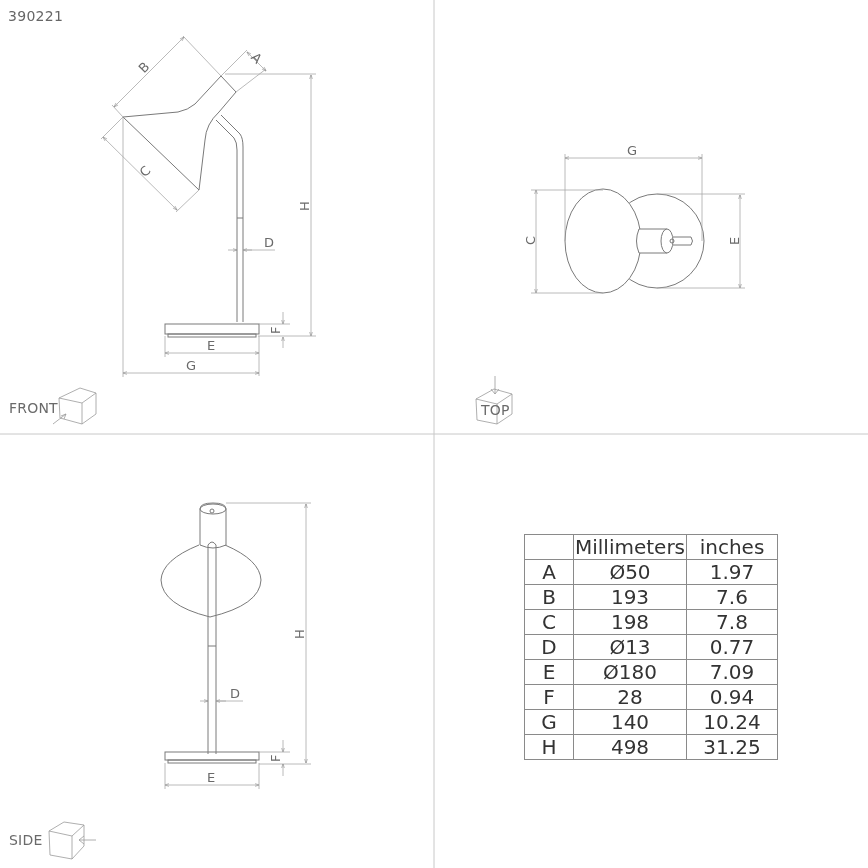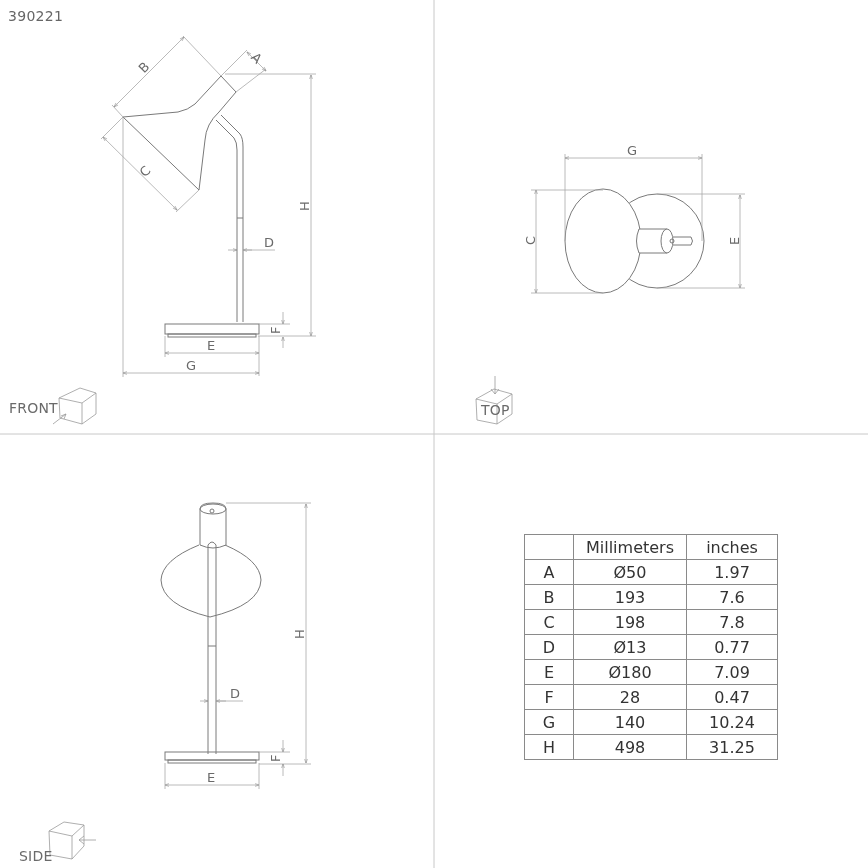--- a/index.html
+++ b/index.html
@@ -4,21 +4,21 @@
   <style>
     html, body { margin: 0; padding: 0; background: #ffffff; }
     body { width: 868px; height: 868px; position: relative; overflow: hidden;
            font-family: "DejaVu Sans", sans-serif; color: #555; }
     .canvas { position: absolute; left: 0; top: 0; width: 868px; height: 868px; }
     .product-code { position: absolute; left: 8px; top: 8px; font-size: 14px; color: #666;
                     letter-spacing: 0.3px; }
     .view-label { position: absolute; font-size: 14px; color: #6a6a6a; letter-spacing: 0.2px; }
     svg text { font-family: "DejaVu Sans", sans-serif; fill: #6a6a6a; }
     .dim-table { position: absolute; left: 524px; top: 534px; border-collapse: collapse;
-                 font-size: 16px; color: #333; }
+                 font-size: 20px; color: #333; }
     .dim-table td, .dim-table th { border: 1px solid #8a8a8a; padding: 0; height: 24px;
                  font-weight: normal; text-align: center; }
     .dim-table th { height: 24px; }
     .dim-table .c0 { width: 48px; }
     .dim-table .c1 { width: 112px; }
     .dim-table .c2 { width: 90px; }
   </style>
 </head>
 <body>
 
@@ -159,21 +159,21 @@
   </g>
   <g fill="none" stroke="#9a9a9a" stroke-width="0.8">
     <path d="M49,831 L64,822 L84,825 L84,846 L72,859 L50,855 Z"></path>
     <path d="M49,831 L72,836 L84,825 M72,836 L72,859"></path>
     <path d="M96,840 L79,840 M84,836 L79,840 L84,844"></path>
   </g>
 </svg>
 
 <div class="view-label" style="left:9px; top:400px;">FRONT</div>
 <div class="view-label" style="left:444px; top:402px;margin-left:37px;">TOP</div>
-<div class="view-label" style="left:19px; top:832px;margin-top:16px;">SIDE</div>
+<div class="view-label" style="left:9px; top:832px;">SIDE</div>
 
 <table class="dim-table">
   <tbody>
       <tr>
     <th class="c0"></th>
     <th class="c1">Millimeters</th>
     <th class="c2">inches</th>
   </tr>
   <tr>
     <td>A</td>
@@ -196,21 +196,21 @@
     <td>0.77</td>
   </tr>
   <tr>
     <td>E</td>
     <td>Ø180</td>
     <td>7.09</td>
   </tr>
   <tr>
     <td>F</td>
     <td>28</td>
-    <td>0.47</td>
+    <td>0.94</td>
   </tr>
   <tr>
     <td>G</td>
     <td>140</td>
     <td>10.24</td>
   </tr>
   <tr>
     <td>H</td>
     <td>498</td>
     <td>31.25</td>

